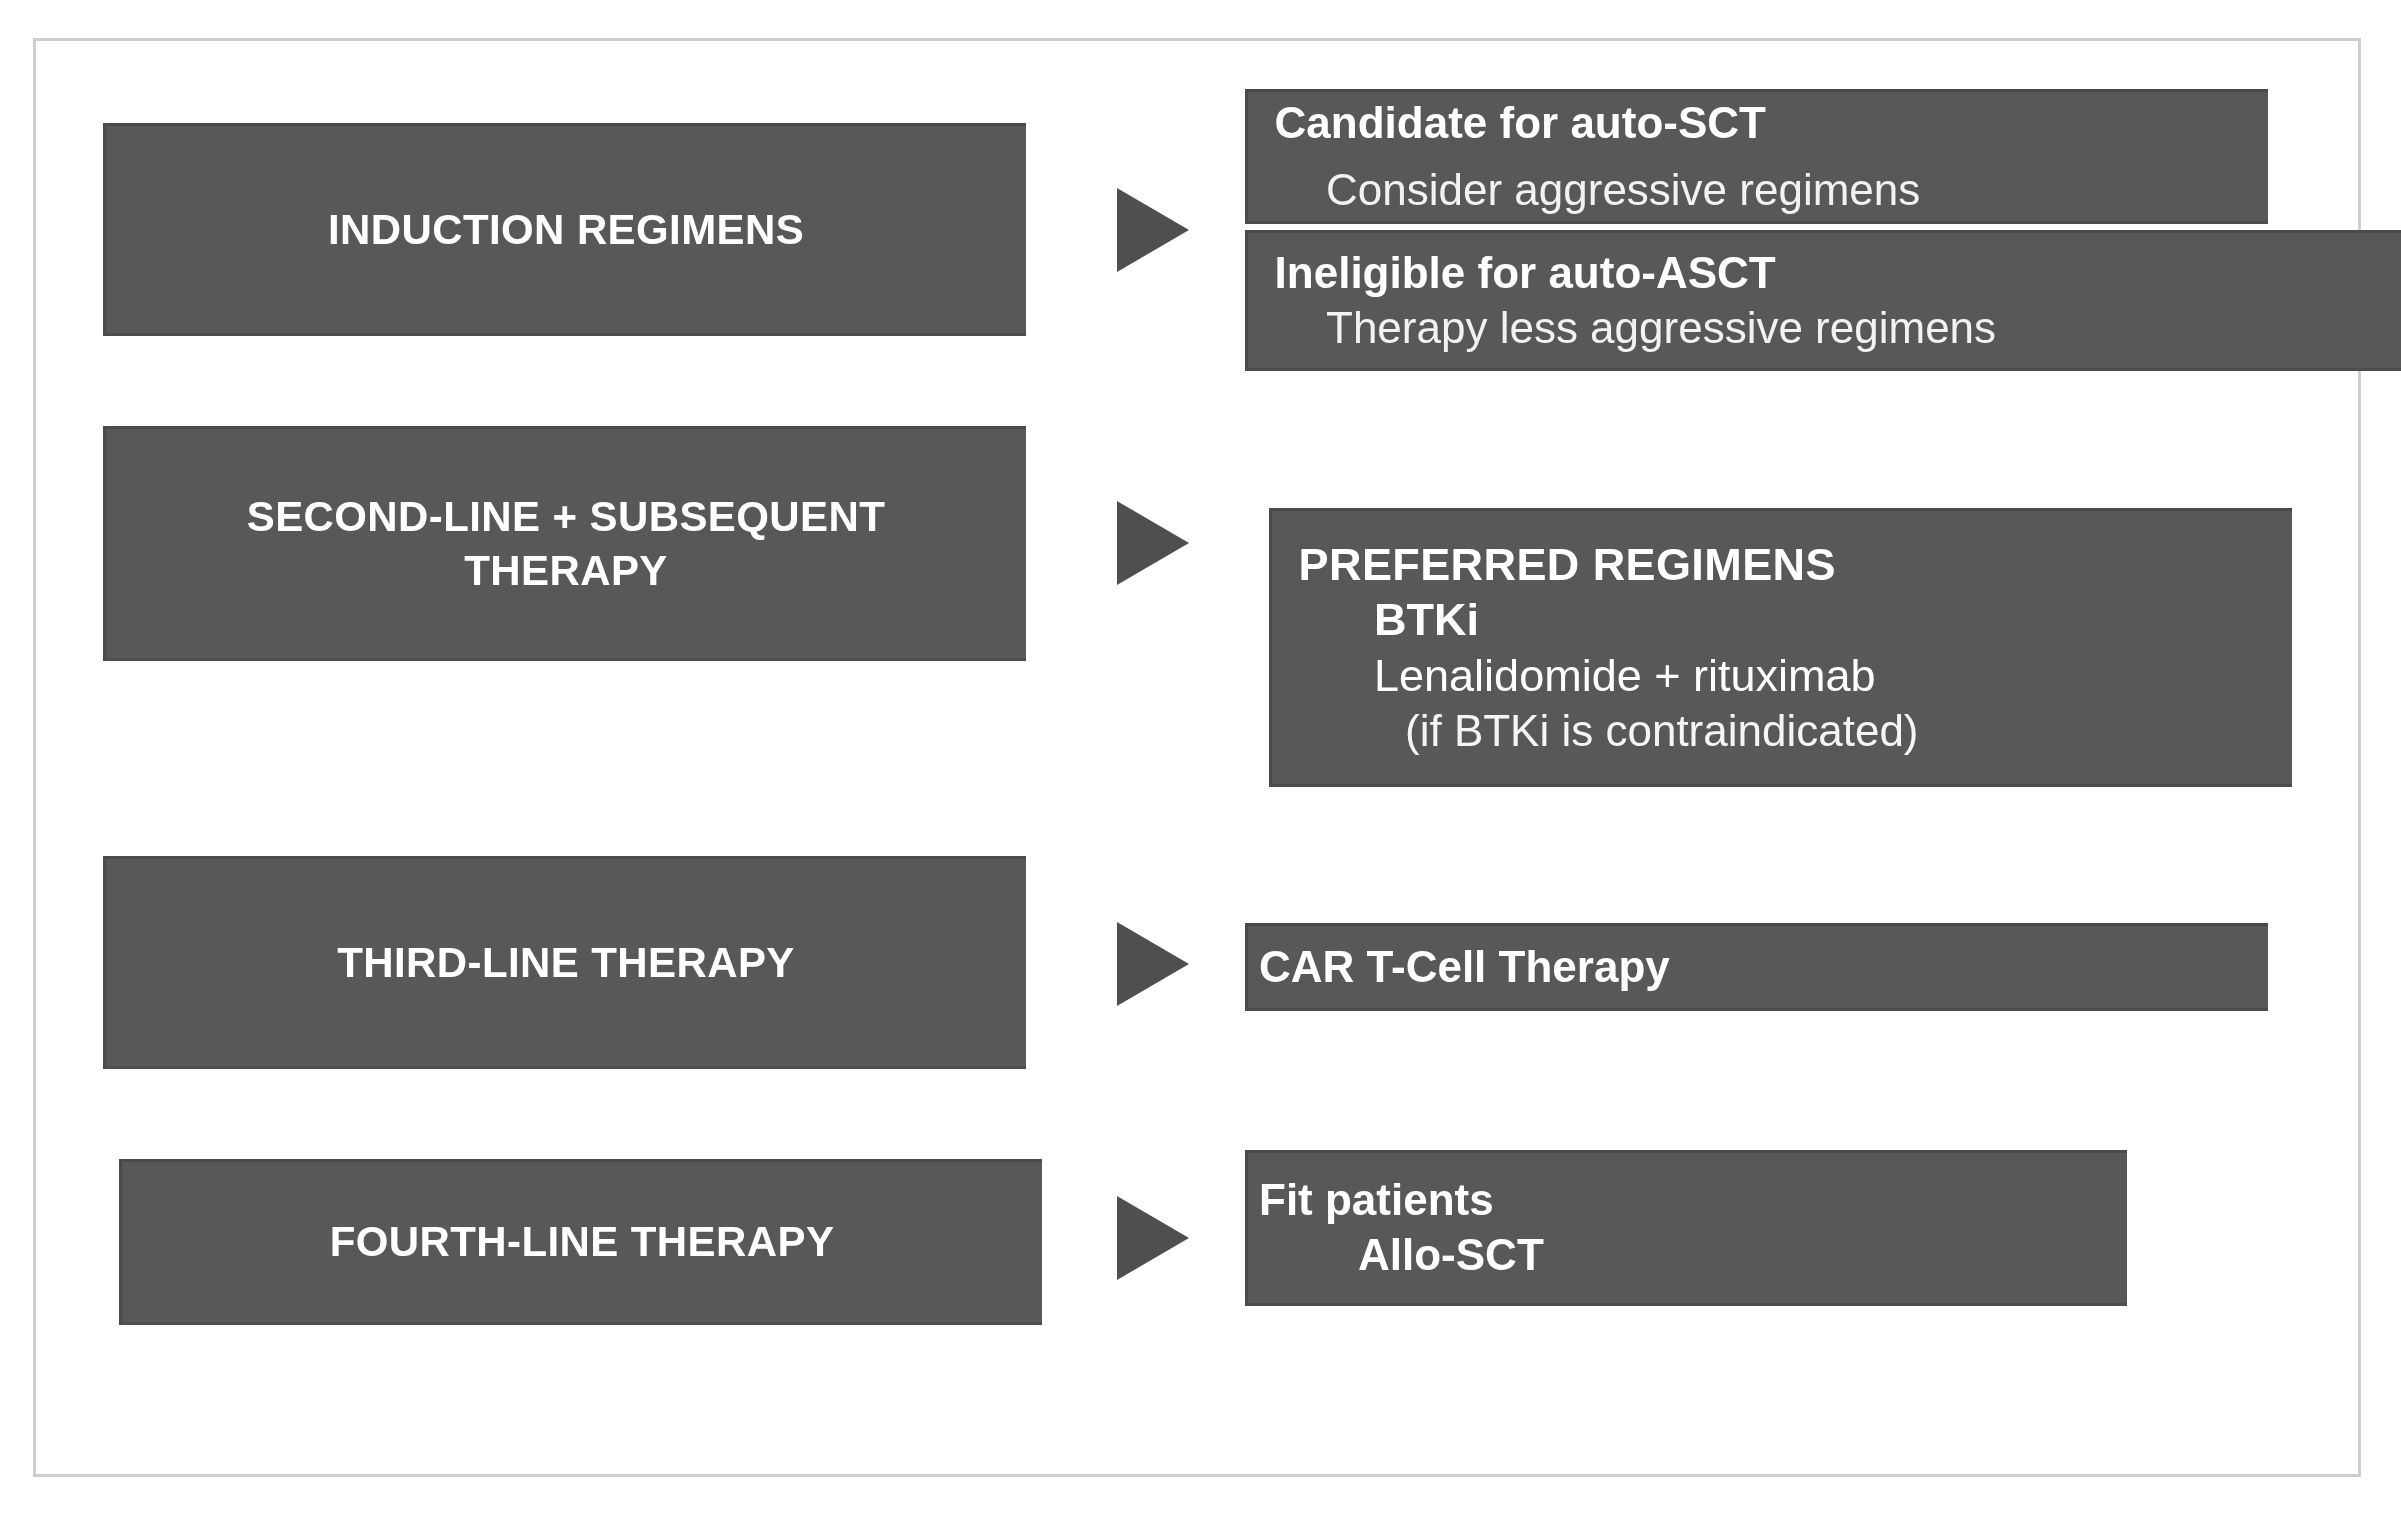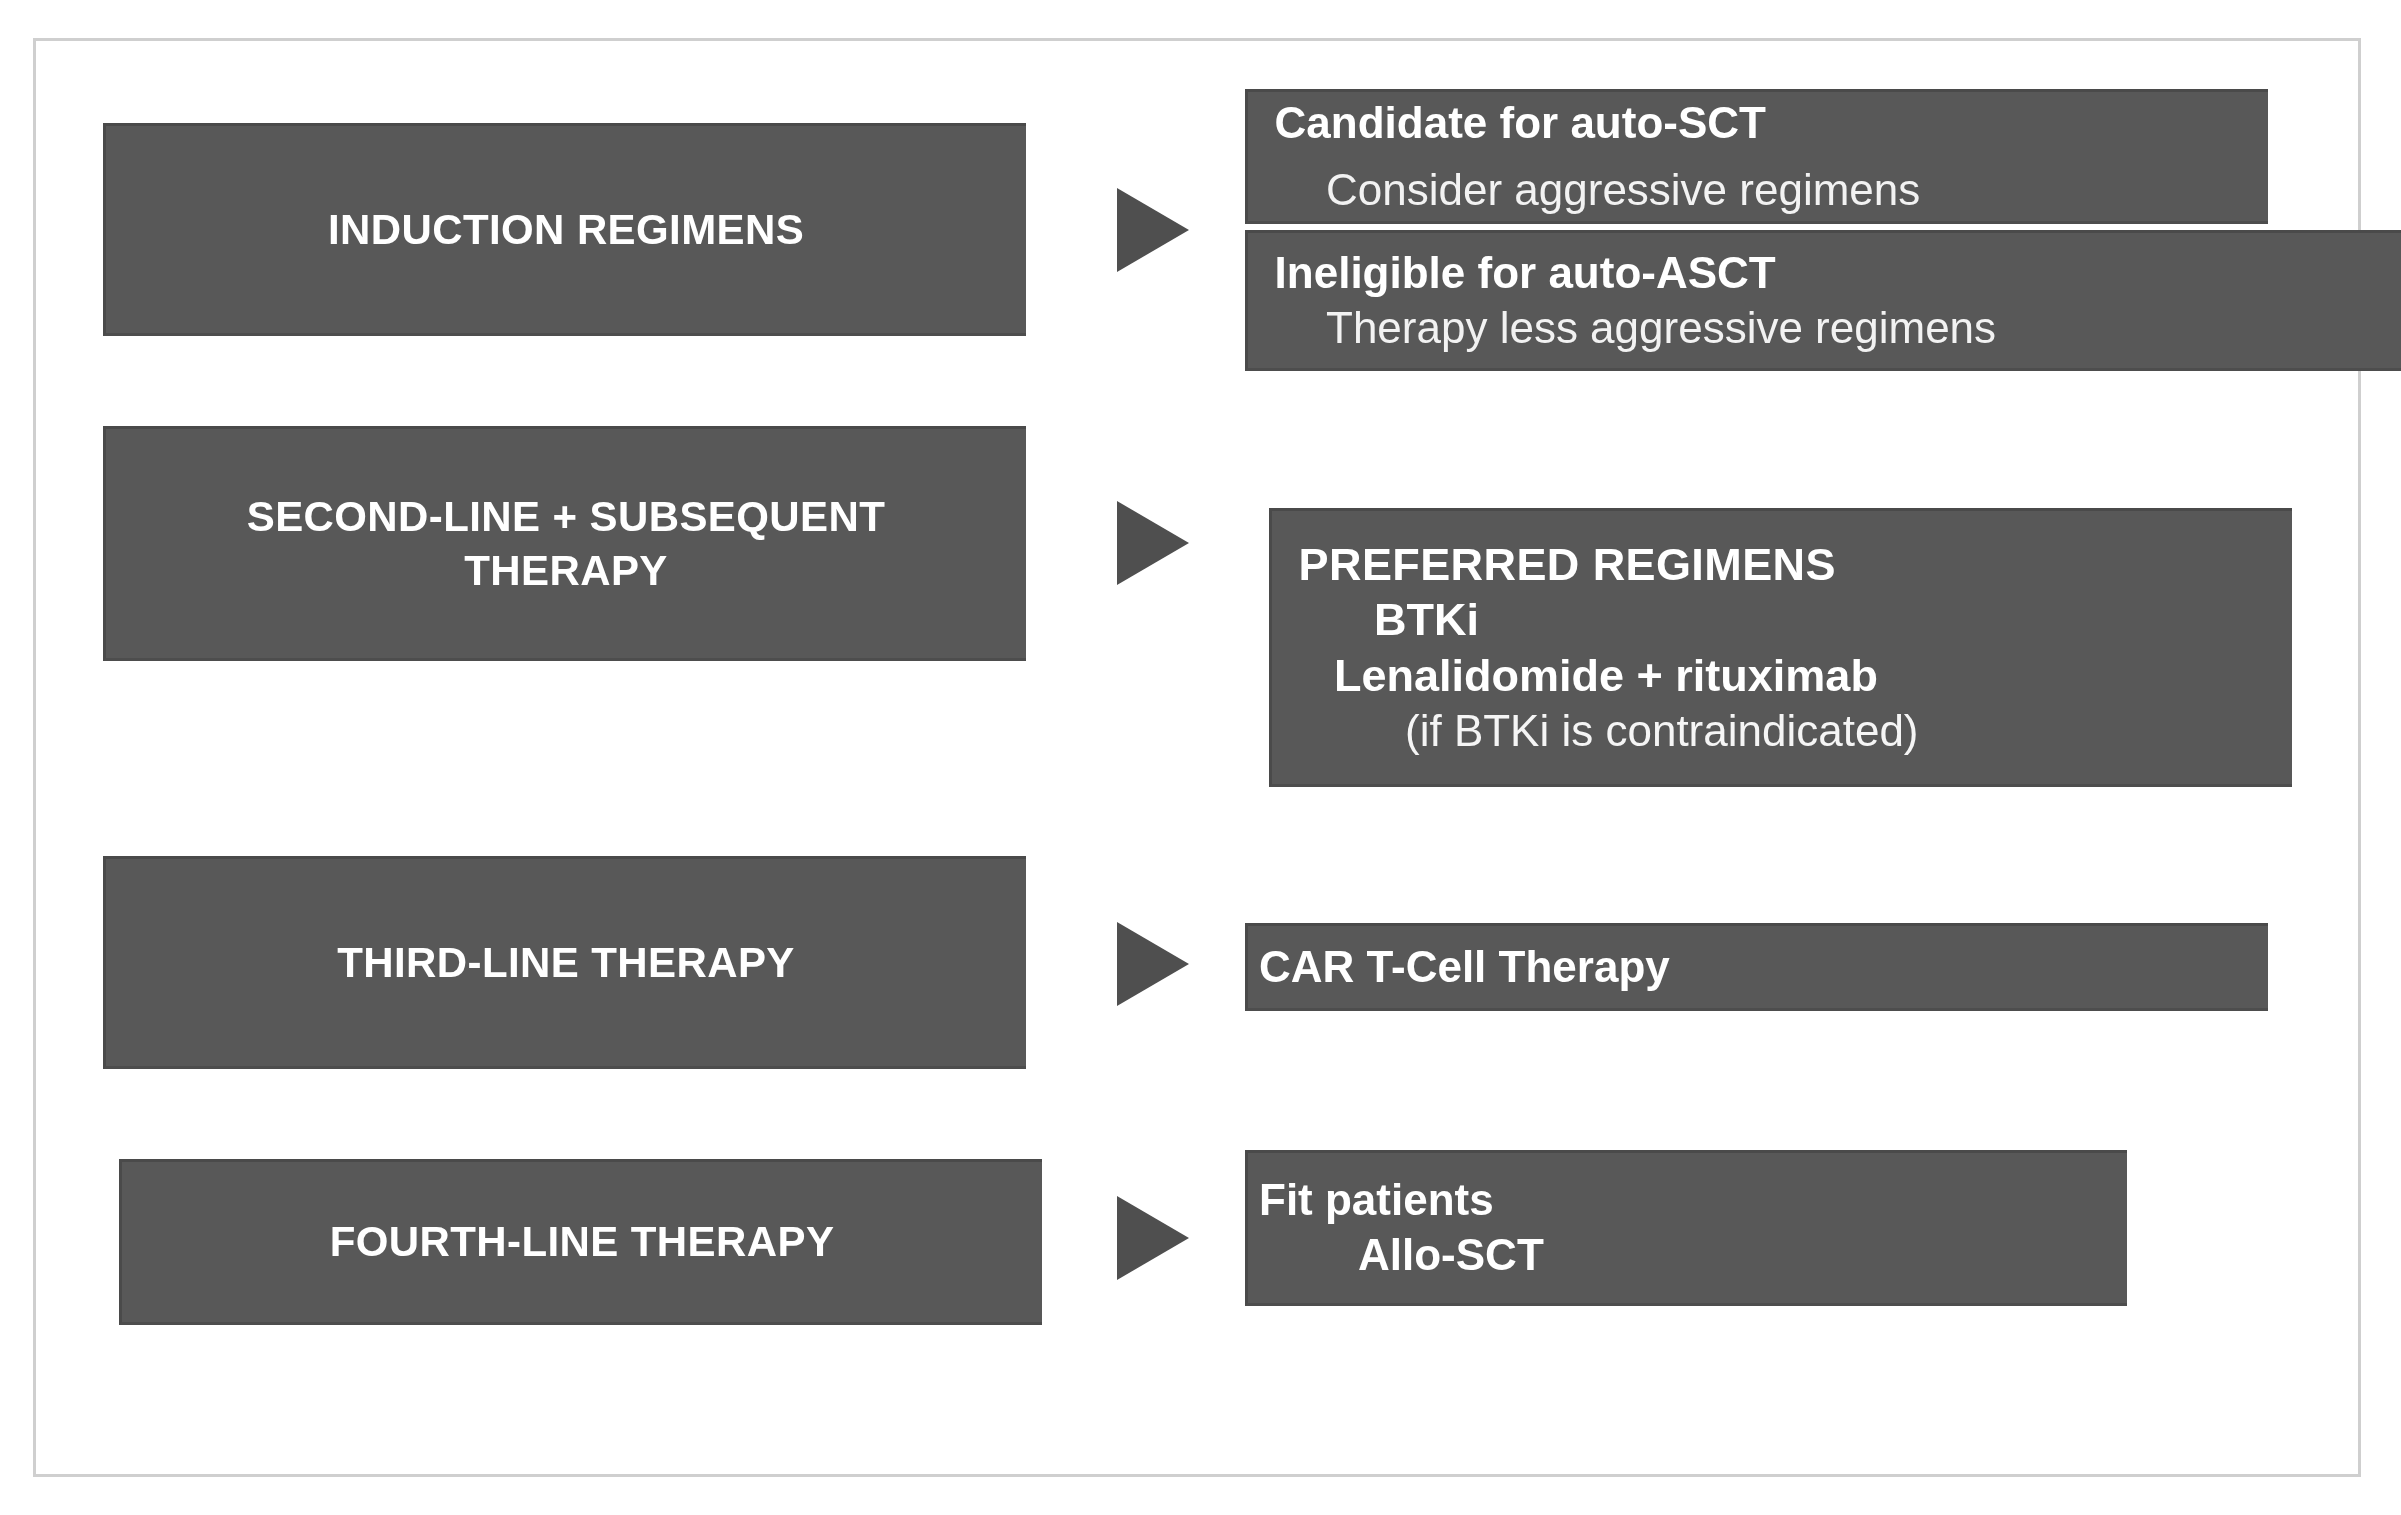--- a/index.html
+++ b/index.html
@@ -76,23 +76,23 @@
     font-size: 45px;
     padding-left: 26.6px;
     letter-spacing: 0.4px;
   }
   .d-item1 {
     font-weight: bold;
     font-size: 45px;
     padding-left: 102px;
   }
   .d-item2 {
-    font-weight: bold;
+    font-weight: normal;
     font-size: 45px;
-    padding-left: 62px;
+    padding-left: 102px;
   }
   .d-note {
     font-weight: normal;
     font-size: 44px;
     padding-left: 133px;
     color: #f5f5f5;
   }
   .d-plain {
     font-weight: bold;
     font-size: 44px;

